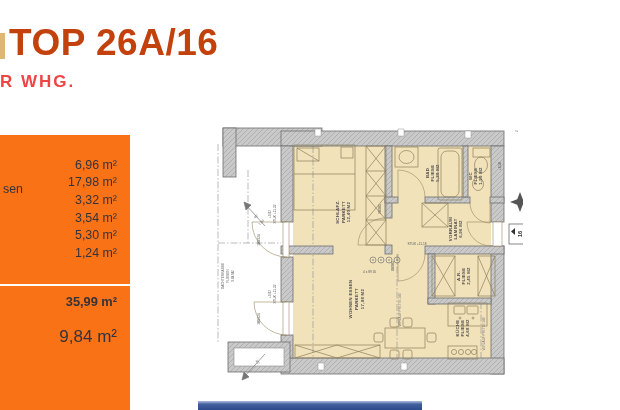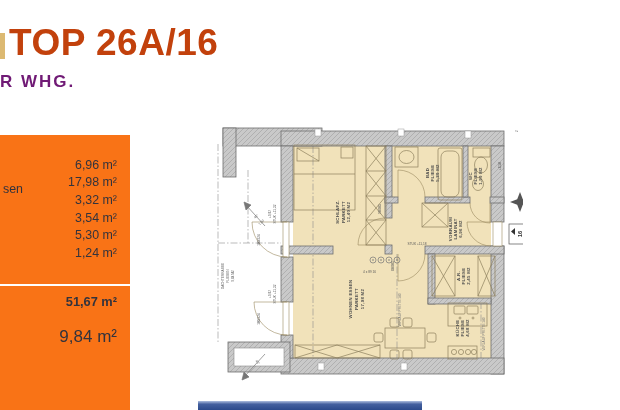--- a/index.html
+++ b/index.html
@@ -7,21 +7,21 @@
     width:620px;height:410px;position:relative;overflow:hidden;
     background:#ffffff;font-family:"Liberation Sans",sans-serif;
   }
   .title{
     position:absolute;left:9px;top:22px;font-size:37px;font-weight:bold;
     color:#c2410c;letter-spacing:.5px;white-space:nowrap;
   }
   .title-frag{position:absolute;left:0;top:33px;width:5px;height:26px;background:#dcb972;}
   .subtitle{
     position:absolute;left:0;top:72px;font-size:17px;font-weight:bold;
-    color:#701a75;letter-spacing:2px;white-space:nowrap;
+    color:#ef4444;letter-spacing:2px;white-space:nowrap;
   }
   .panel{
     position:absolute;left:0;top:135px;width:130px;height:275px;
     background:#f97316;color:#33333d;
   }
   .rows{position:absolute;top:21px;left:0;right:13px;}
   .row{display:flex;justify-content:space-between;align-items:center;height:17.6px;font-size:12.4px;}
   .row .lbl{padding-left:3px;margin-top:14px;}
   .panel-divider{position:absolute;top:149px;left:0;width:100%;height:2px;background:#ffffff;}
   .total{position:absolute;top:159px;right:13px;font-size:12.8px;font-weight:bold;}
@@ -64,21 +64,21 @@
     <div class="row">
         <span class="lbl"></span>
         <span>5,30 m²</span>
       </div>
     <div class="row">
         <span class="lbl"></span>
         <span>1,24 m²</span>
       </div>
   </div>
   <div class="panel-divider"></div>
-  <div class="total">51,67 m²</div>
+  <div class="total">35,99 m²</div>
   <div class="extra">9,84 m²</div>
 </div>
 
 <svg class="plan" viewBox="0 0 310 281" xmlns="http://www.w3.org/2000/svg">
   <defs>
     <pattern id="hatch" patternUnits="userSpaceOnUse" width="5" height="5">
       <rect width="5" height="5" fill="#c9c9c9"></rect>
       <path d="M0,5 L5,0 M-1,1 L1,-1 M4,6 L6,4" stroke="#a5a5a5" stroke-width="0.7"></path>
     </pattern>
   </defs>

